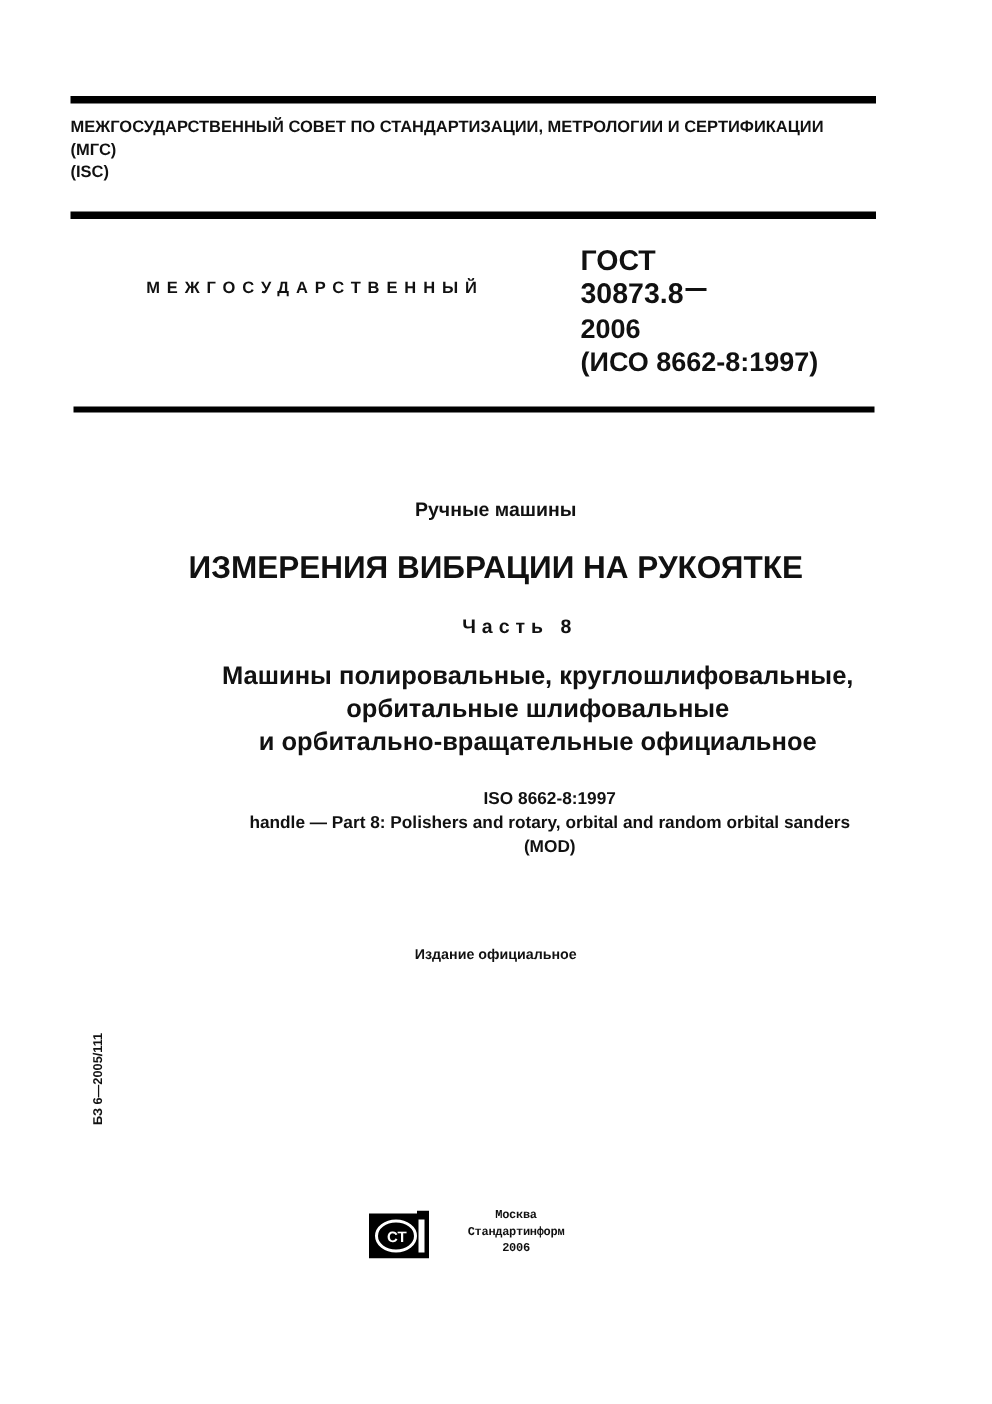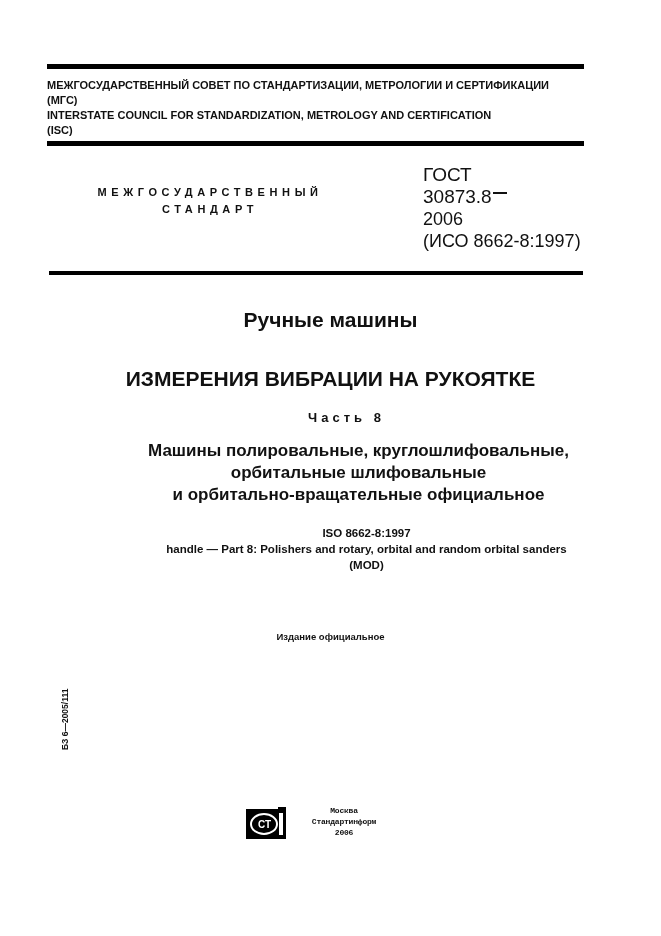--- a/index.html
+++ b/index.html
@@ -42,23 +42,23 @@
       width: 300px;
       text-align: center;
       font-weight: bold;
       font-size: 11px;
       letter-spacing: 4.6px;
       line-height: 17px;
     }
 
     #gost-block {
       position: absolute;
-      left: 423px;
+      left: 387px;
       top: 164px;
-      font-weight: normal;
+      font-weight: bold;
       font-size: 19px;
       line-height: 22px;
     }
     #gost-block .line-small {
       font-size: 18px;
     }
     .dash-suffix {
       display: inline-block;
       width: 14px;
       height: 2px;
@@ -69,21 +69,21 @@
     }
 
     .center-line {
       position: absolute;
       left: 0;
       width: 661px;
       text-align: center;
       font-weight: bold;
       white-space: nowrap;
     }
-    #tools-title { top: 308px; font-size: 21px; }
+    #tools-title { top: 332px; font-size: 13px; }
     #main-title { top: 367px; font-size: 21px; }
     #part-label { top: 410px; font-size: 13px; letter-spacing: 4px; padding-left: 16px; }
     #subtitle { top: 440px; font-size: 17px; line-height: 22px; margin-left: 28px; }
     #iso-block { top: 525px; font-size: 11.5px; line-height: 16px; margin-left: 36px; }
     #edition { top: 631px; font-size: 9.5px; }
 
     #registry-vertical {
       position: absolute;
       left: 60px;
       top: 750px;
@@ -124,29 +124,27 @@
 </head>
 <body>
 
 <div id="rule-top" class="rule"></div>
 
 <div id="council-ru" class="council">
   <div>МЕЖГОСУДАРСТВЕННЫЙ СОВЕТ ПО СТАНДАРТИЗАЦИИ, МЕТРОЛОГИИ И СЕРТИФИКАЦИИ</div>
   <div>(МГС)</div>
 </div>
 <div id="council-en" class="council">
-  <div>INTERSTATE COUNCIL FOR STANDARDIZATION, METROLOGY AND CERTIFICATION</div>
   <div>(ISC)</div>
 </div>
 
 <div id="rule-mid" class="rule"></div>
 
 <div id="interstate-standard">
   <div>МЕЖГОСУДАРСТВЕННЫЙ</div>
-  <div>СТАНДАРТ</div>
 </div>
 
 <div id="gost-block">
   <div>ГОСТ</div>
   <div><span>30873.8</span><span class="dash-suffix"></span></div>
   <div class="line-small">2006</div>
   <div class="line-small">(ИСО 8662-8:1997)</div>
 </div>
 
 <div id="rule-bottom" class="rule"></div>

